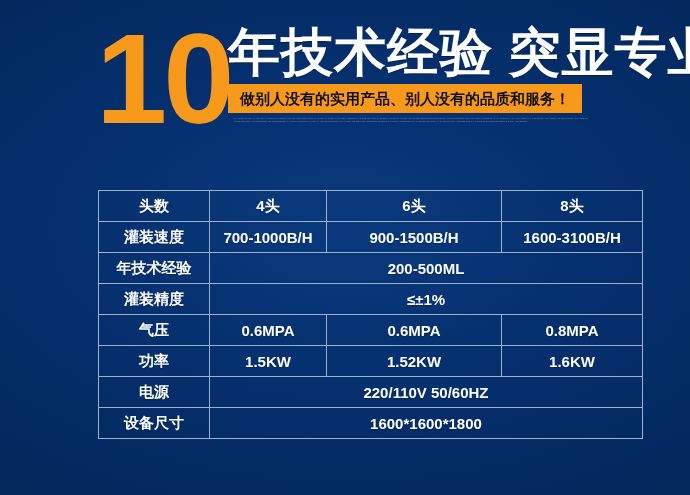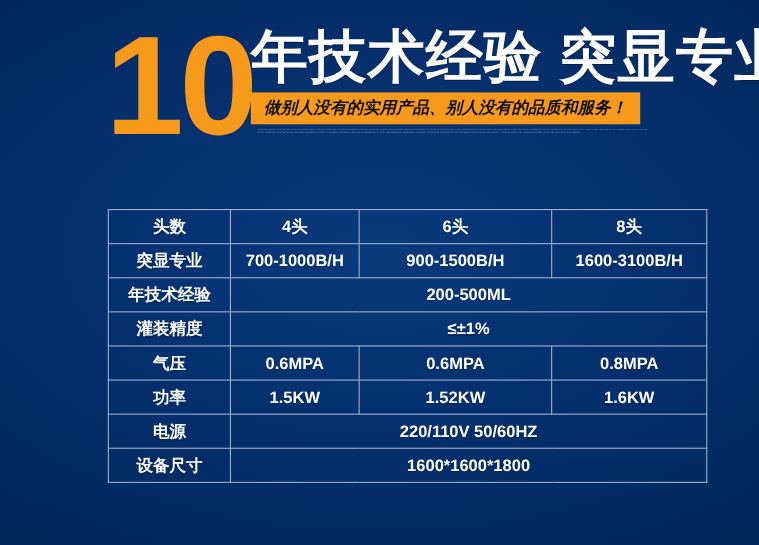--- a/index.html
+++ b/index.html
@@ -62,21 +62,20 @@
   #subbanner {
     position: absolute;
     left: 228px;
     top: 84px;
     width: 354px;
     height: 29px;
     background: #f79a1c;
     display: flex;
     align-items: center;
     justify-content: center;
-    font-style: italic;
   }
   #subbanner-text {
     color: #101010;
     font-size: 15px;
     font-weight: bold;
     line-height: 29px;
     white-space: nowrap;
     letter-spacing: 0px;
   }
 
@@ -144,21 +143,21 @@
 
   <table id="spec-table">
     <tbody id="spec-table-body">
         <tr>
           <td class="label">头数</td>
           <td class="c4">4头</td>
           <td class="c6">6头</td>
           <td class="c8">8头</td>
         </tr>
         <tr>
-          <td class="label">突显专业</td>
+          <td class="label">灌装速度</td>
           <td class="c4">700-1000B/H</td>
           <td class="c6">900-1500B/H</td>
           <td class="c8">1600-3100B/H</td>
         </tr>
         <tr>
           <td class="label">年技术经验</td>
           <td class="" colspan="3">200-500ML</td>
         </tr>
         <tr>
           <td class="label">灌装精度</td>

